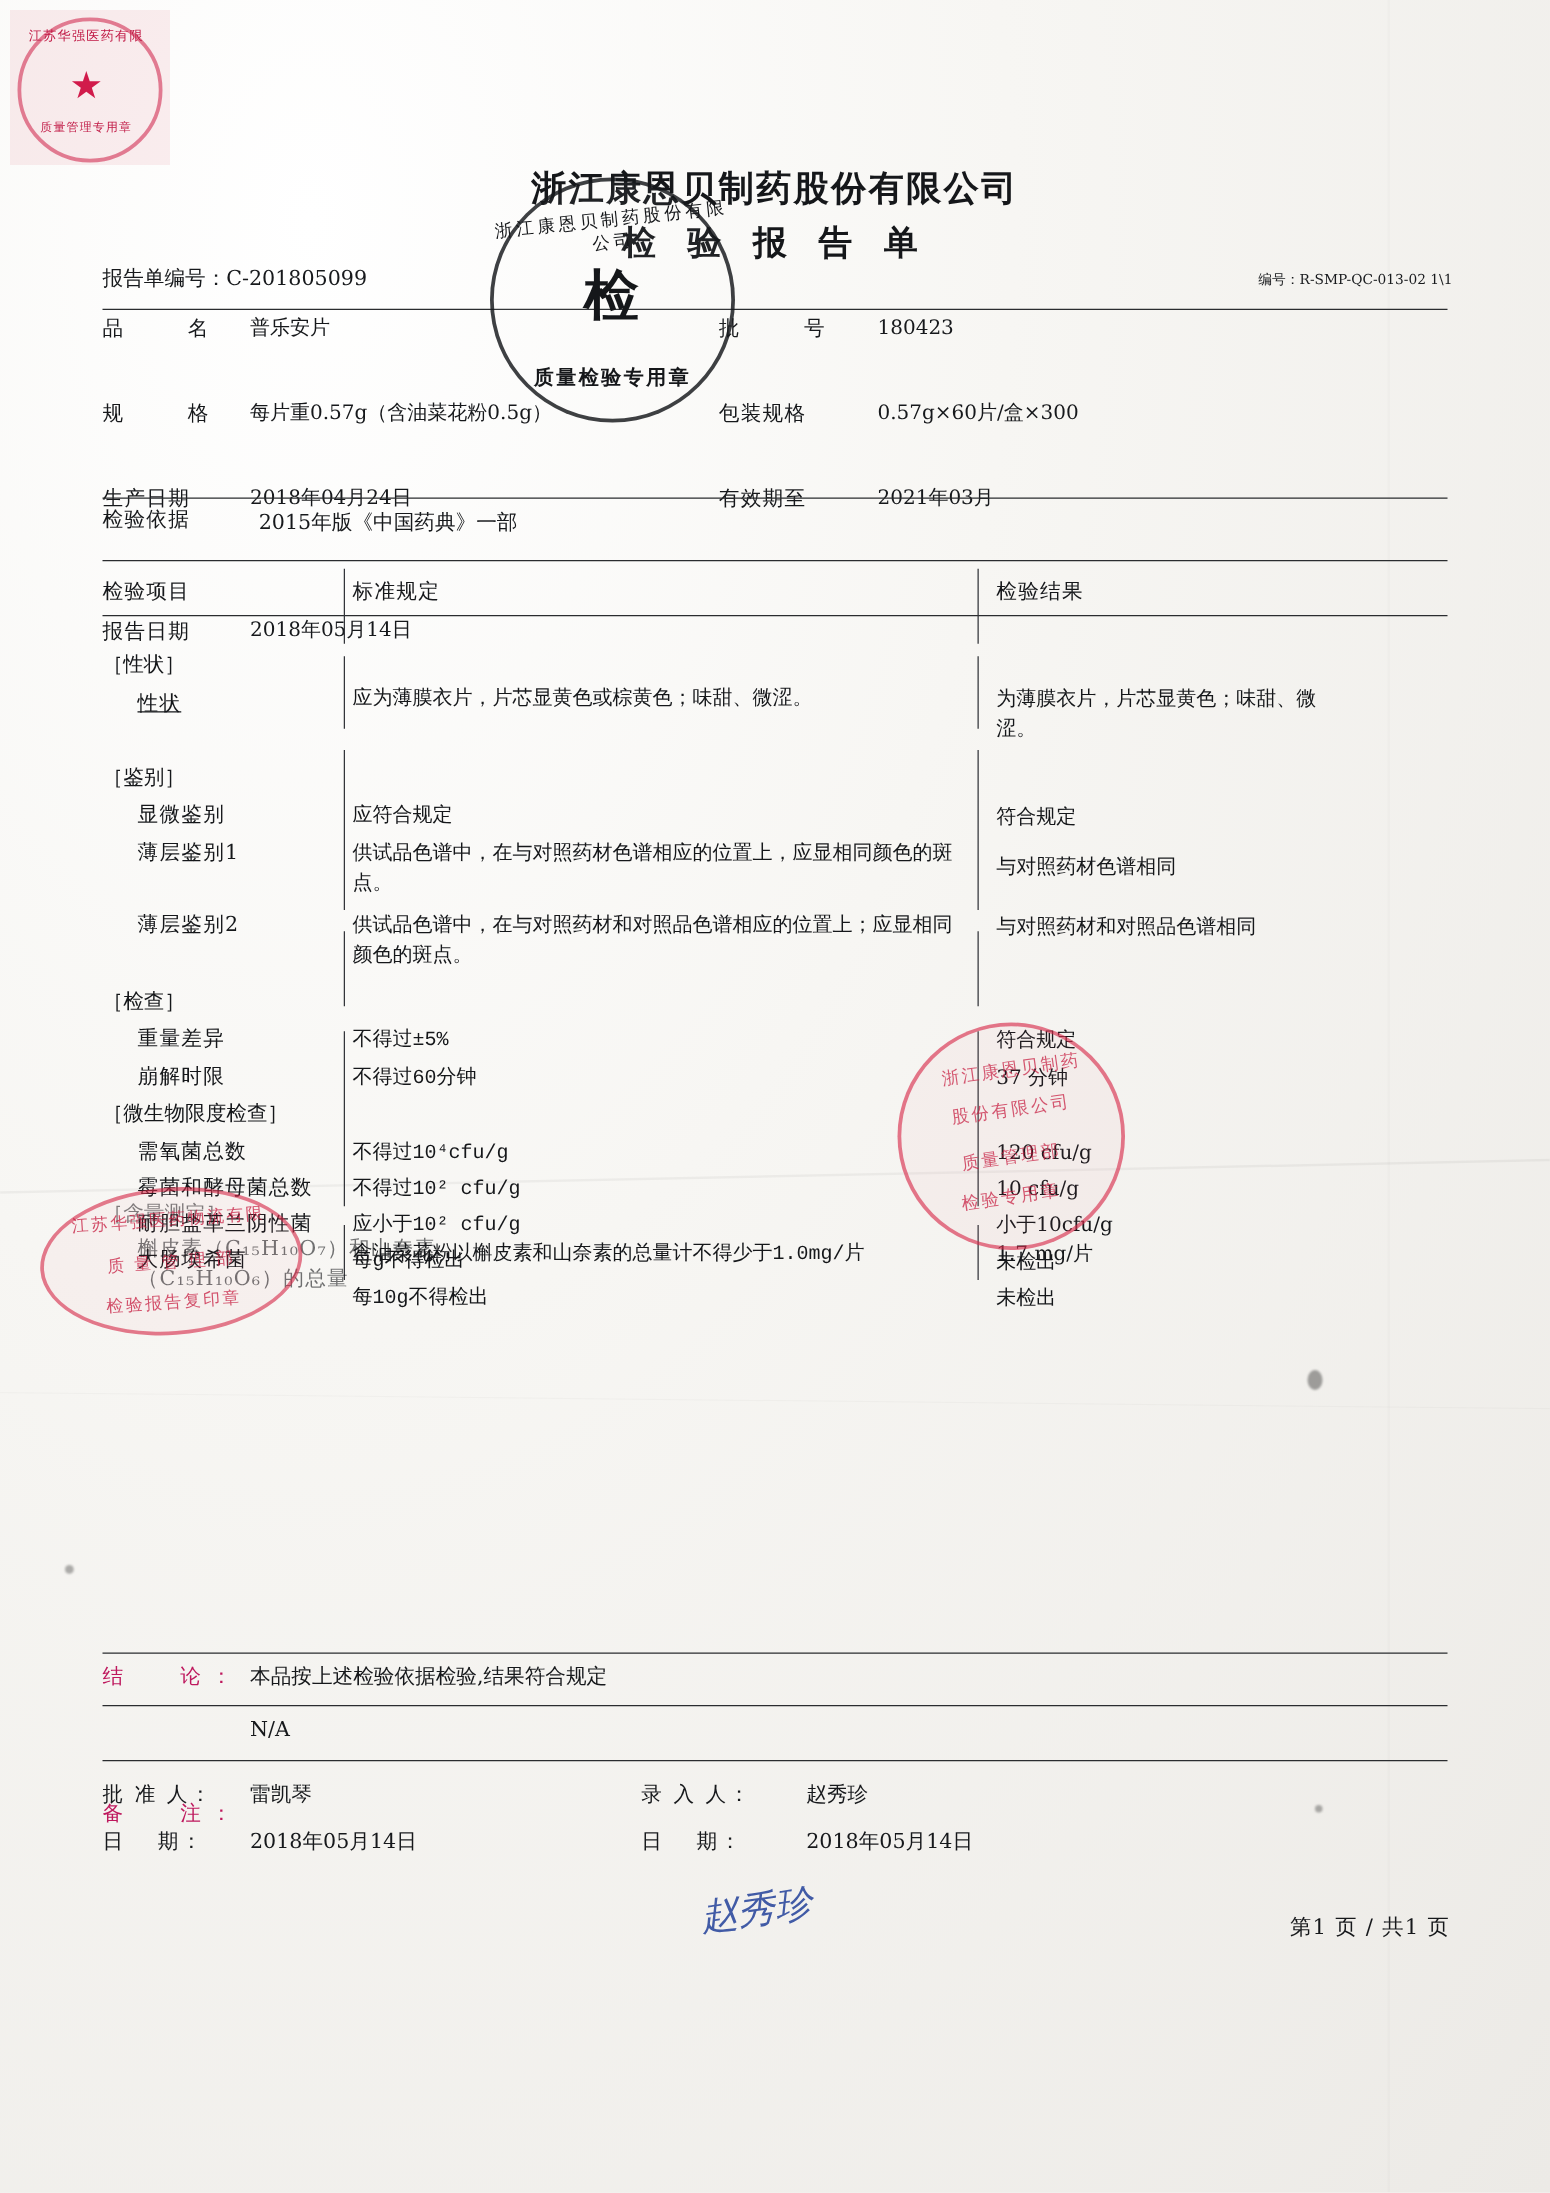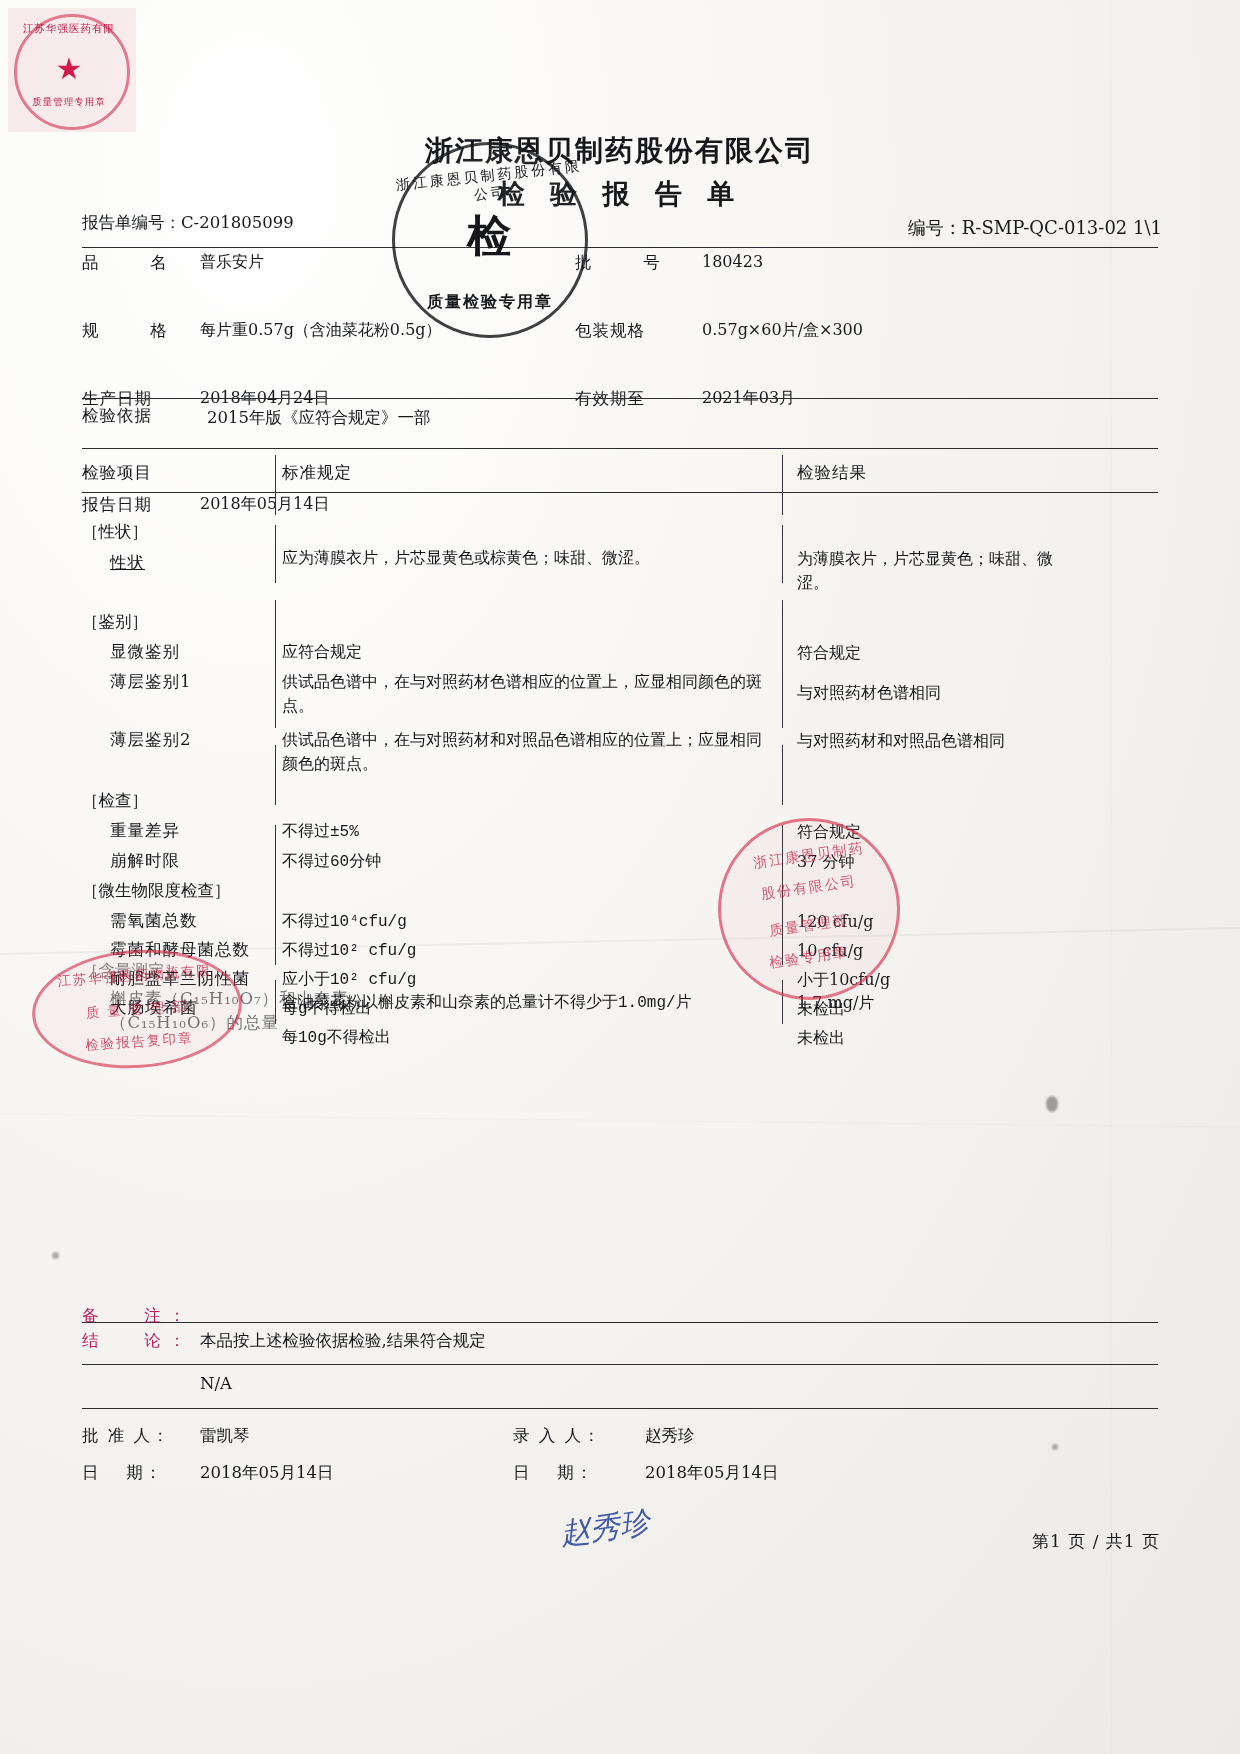--- a/index.html
+++ b/index.html
@@ -46,21 +46,21 @@
     font-size:27px; letter-spacing:8px;
     color:#15171a;
   }
   .rep-no {
     position:absolute; left:82px; top:212px;
     font-size:16.5px; color:#17191c;
     font-family:"DejaVu Serif", serif;
   }
   .code-no {
     position:absolute; right:78px; top:216px;
-    font-size:18px; color:#17191c;
+    font-size:11px; color:#17191c;
     font-family:"DejaVu Serif", serif;
   }
 
   
   .hr {
     position:absolute; background:#2a2c2f; height:1px;
   }
   .info { position:absolute; left:82px; top:252px; width:1076px; }
   .row { position:relative; height:30px; }
   .lbl {
@@ -225,21 +225,21 @@
     </div>
     <div class="row">
       <span class="lbl c1-l" style="top:152px;letter-spacing:1px;">报告日期</span>
       <span class="val c1-v" style="top:152px;">2018年05月14日</span>
     </div>
   </div>
 
   <div class="hr" style="left:82px;top:398px;width:1076px;"></div>
 
   <div class="basis-lbl">检验依据</div>
-  <div class="basis-val">2015年版《应符合规定》一部</div>
+  <div class="basis-val">2015年版《中国药典》一部</div>
 
   <div class="hr" style="left:82px;top:448px;width:1076px;"></div>
 
   <div class="th" style="left:82px;top:462px;">检验项目</div>
   <div class="th" style="left:282px;top:462px;">标准规定</div>
   <div class="th" style="left:797px;top:462px;">检验结果</div>
 
   <div class="hr" style="left:82px;top:492px;width:1076px;"></div>
 
   <div class="vline" style="left:275px;top:455px;height:60px;"></div>
@@ -330,21 +330,21 @@
       <span class="i-spec" style="top:486px;width:520px;">含油菜花粉以槲皮素和山奈素的总量计不得少于1.0mg/片</span>
       <span class="i-res" style="top:486px;">1.7 mg/片</span>
     </div>
   </div>
 
   <div class="hr" style="left:82px;top:1322px;width:1076px;"></div>
   <div class="concl-lbl" style="top:1330px;">结　 论：</div>
   <div class="concl-val" style="top:1330px;">本品按上述检验依据检验,结果符合规定</div>
 
   <div class="hr" style="left:82px;top:1364px;width:1076px;"></div>
-  <div class="concl-lbl" style="top:1305px;text-align:center;">备　 注：</div>
+  <div class="concl-lbl" style="top:1440px;text-align:center;">备　 注：</div>
   <div class="concl-val" style="top:1374px;">N/A</div>
 
   <div class="hr" style="left:82px;top:1408px;width:1076px;"></div>
 
   <div class="f-lbl" style="left:82px;top:1425px;">批 准 人：</div>
   <div class="f-val" style="left:200px;top:1425px;">雷凯琴</div>
   <div class="f-lbl" style="left:513px;top:1425px;">录 入 人：</div>
   <div class="f-val" style="left:645px;top:1425px;">赵秀珍</div>
 
   <div class="f-lbl" style="left:82px;top:1462px;">日　 期：</div>

